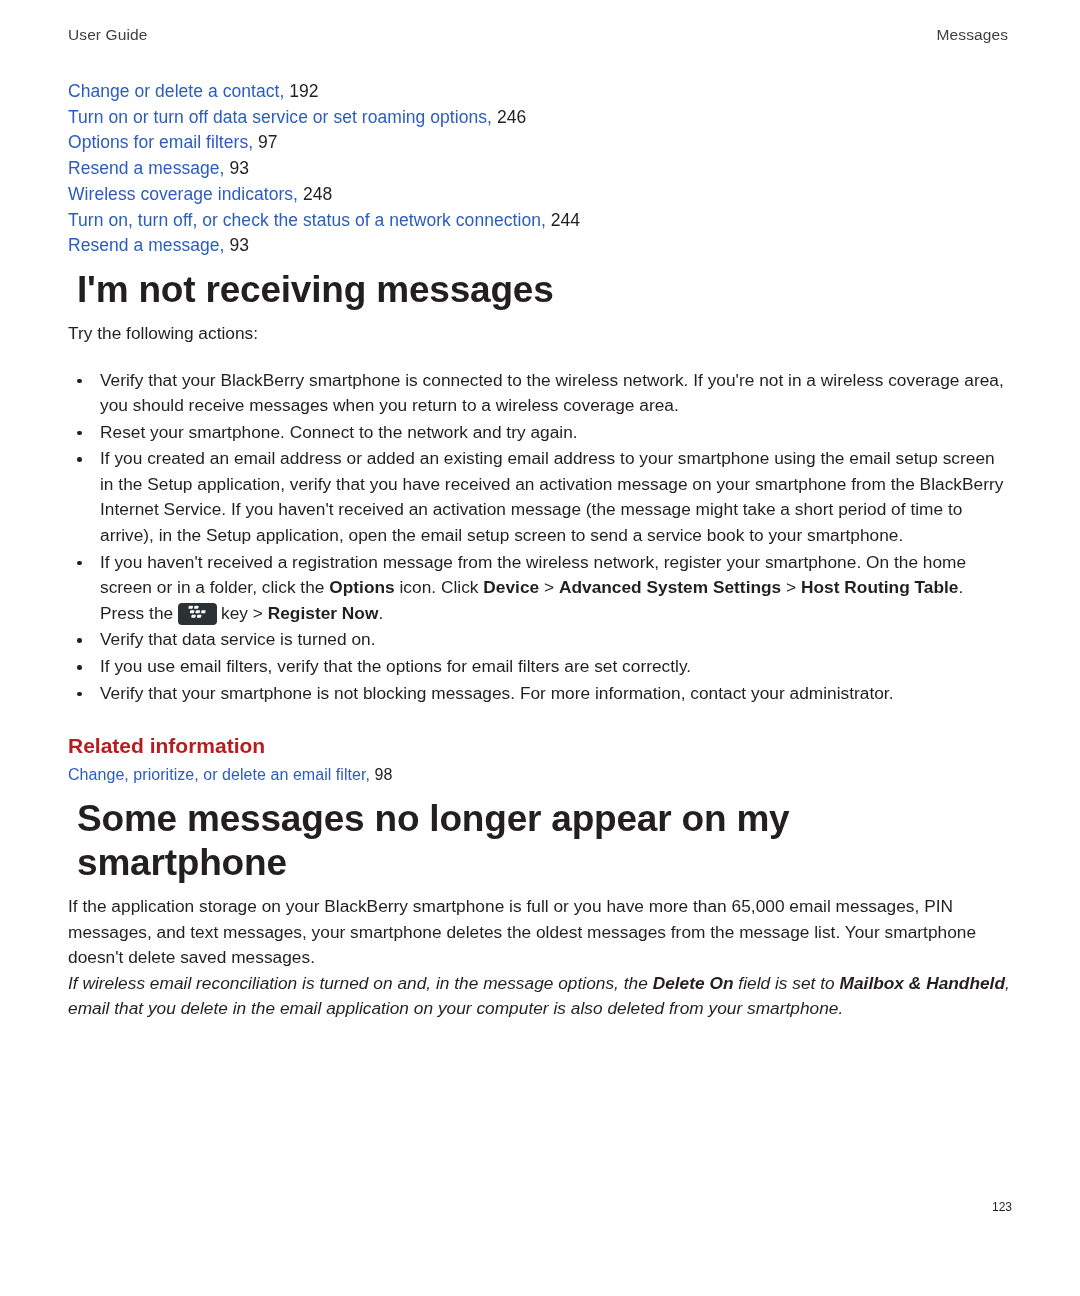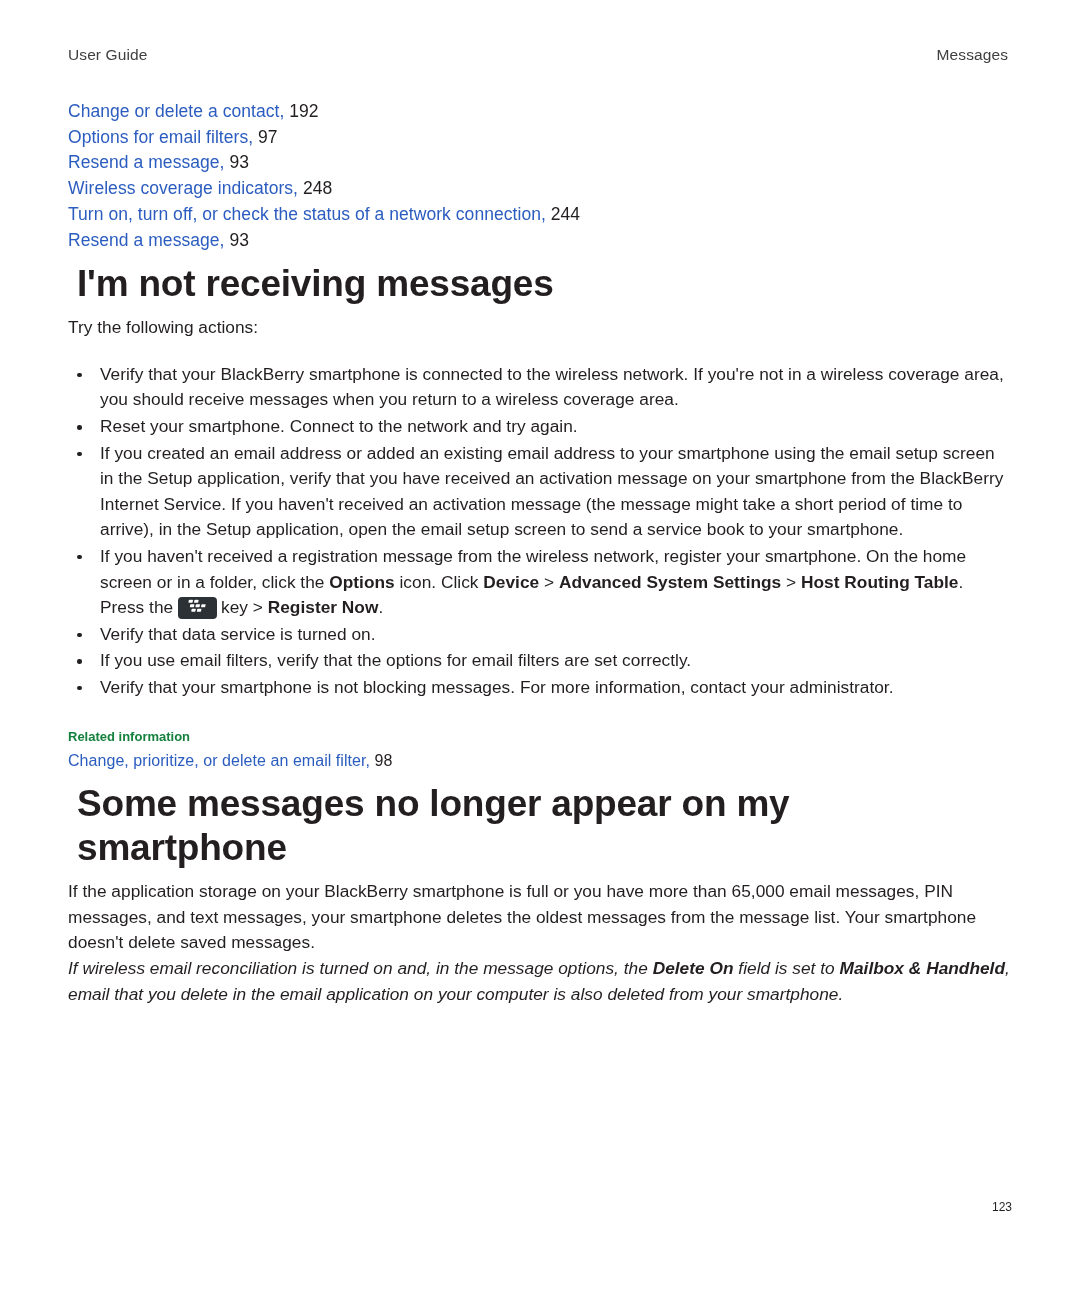--- a/index.html
+++ b/index.html
@@ -22,21 +22,21 @@
     padding: 0 68px;
   }
 
   
   .running-head {
     display: flex;
     justify-content: space-between;
     align-items: baseline;
     font-size: 15.5px;
     color: #3f3f3f;
-    padding-top: 46px;
+    padding-top: 26px;
     letter-spacing: 0.1px;
   }
   .running-head .right { padding-right: 4px; }
 
   
   .link-list {
     margin-top: 35px;
   }
   .link-line {
     font-size: 17.5px;
@@ -114,24 +114,24 @@
   .bb-key .dots {
     position: absolute;
     left: 50%;
     top: 50%;
     transform: translate(-50%, -50%);
     display: block;
   }
 
   
   .related-head {
-    font-size: 13px;
+    font-size: 21px;
     font-weight: bold;
     margin-top: 28px;
-    color: #15803d;
+    color: #b91c1c;
   }
   .related-link {
     font-size: 16px;
     line-height: 25.7px;
     color: #2b5cbf;
     margin-top: 4px;
     letter-spacing: 0.05px;
   }
   .related-link .pageno { color: #231f20; }
 
@@ -151,20 +151,24 @@
 
   <div class="running-head">
     <span class="left">User Guide</span>
     <span class="right">Messages</span>
   </div>
 
   <div class="link-list">
     <div class="link-line">
       <span>Change or delete a contact,</span>
       <span class="pageno">192</span>
+    </div>
+    <div class="link-line">
+      <span>Turn on or turn off data service or set roaming options,</span>
+      <span class="pageno">246</span>
     </div>
     <div class="link-line">
       <span>Options for email filters,</span>
       <span class="pageno">97</span>
     </div>
     <div class="link-line">
       <span>Resend a message,</span>
       <span class="pageno">93</span>
     </div>
     <div class="link-line">

